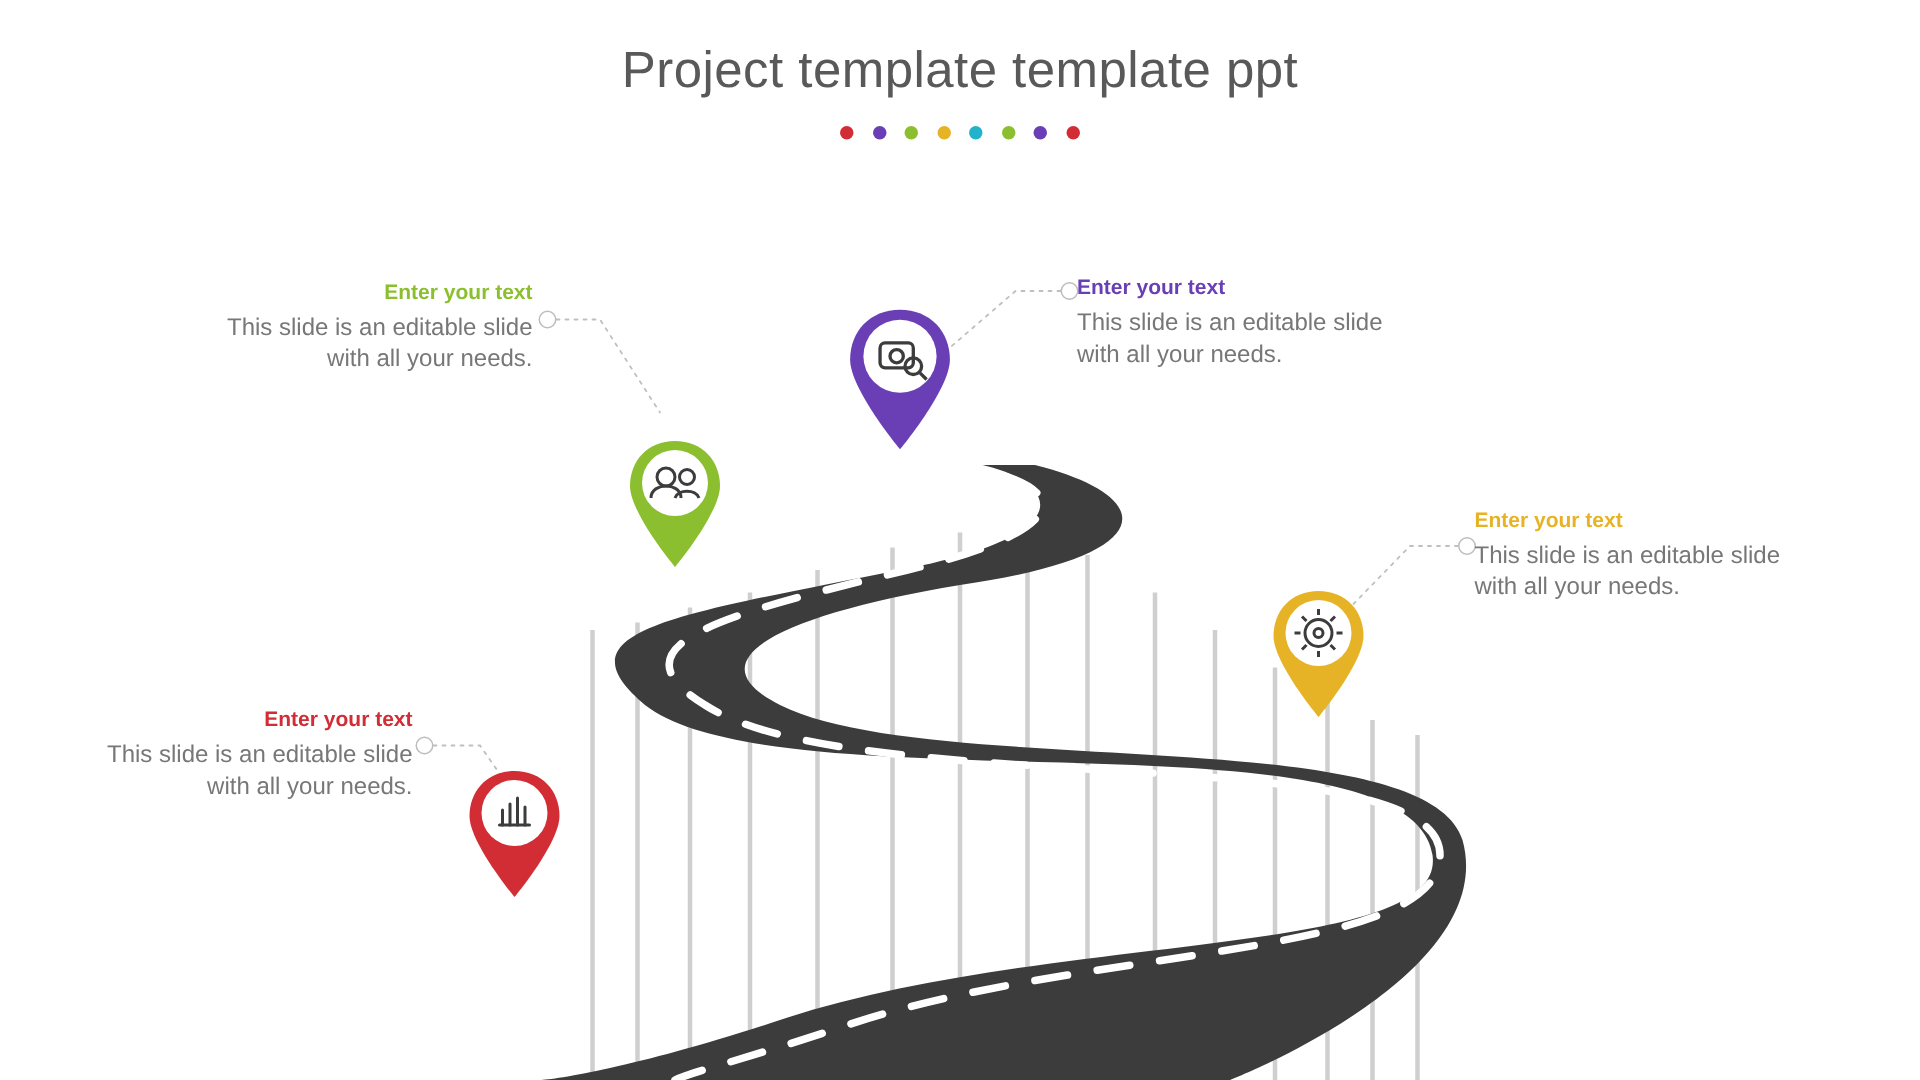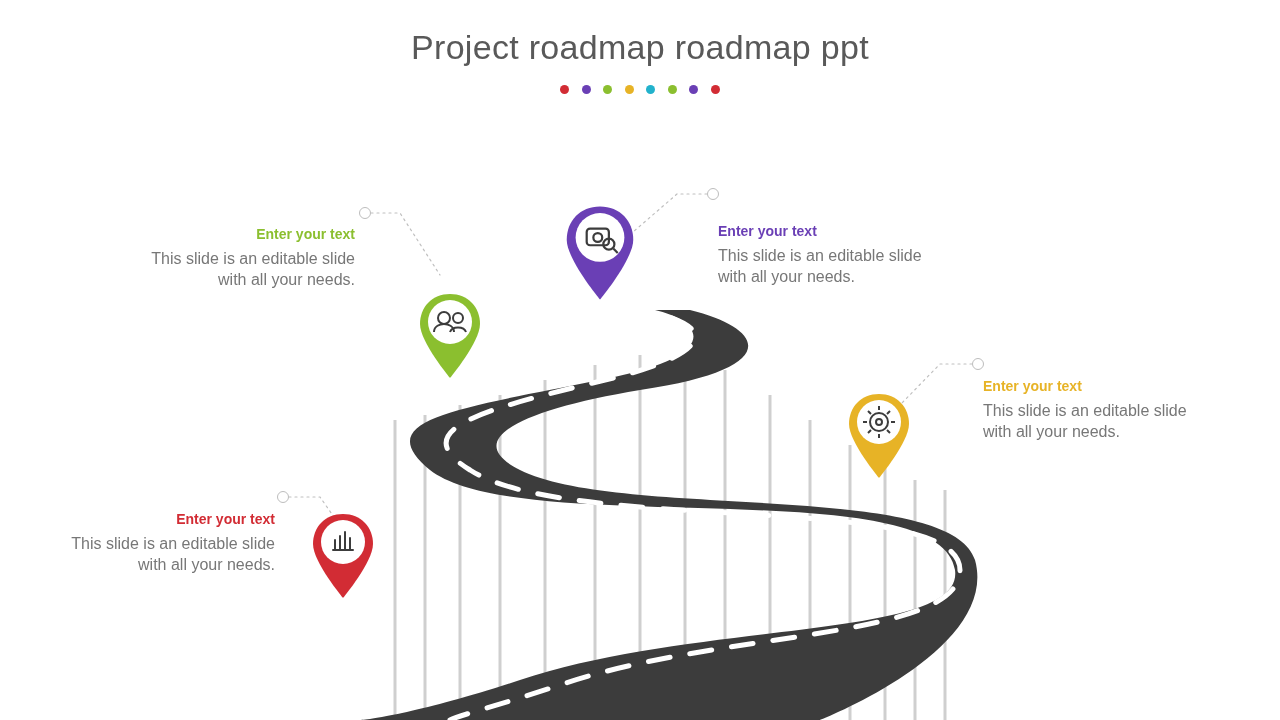--- a/index.html
+++ b/index.html
@@ -50,21 +50,20 @@
     top: 0;
     width: 1280px;
     height: 720px;
   }
 
   .callout {
     position: absolute;
     width: 220px;
     font-size: 14px;
     line-height: 1.35;
-    margin-top: 40px;
   }
   .callout.left  { text-align: right; }
   .callout.right { text-align: left;  }
   .callout .ct {
     font-weight: 700;
     margin-bottom: 4px;
   }
   .callout .cb {
     color: #777;
     font-size: 16px;
@@ -87,21 +86,21 @@
     width: 72px;
     height: 92px;
   }
 </style>
 </head>
 <body>
 
 <div class="stage">
 
   
-  <div class="title">Project roadmap roadmap ppt</div>
+  <div class="title">Project template template ppt</div>
 
   
   <div class="dot-row">
     <span class="dot" style="background: rgb(210, 44, 52);"></span>
     <span class="dot" style="background: rgb(106, 63, 181);"></span>
     <span class="dot" style="background: rgb(139, 191, 47);"></span>
     <span class="dot" style="background: rgb(231, 179, 38);"></span>
     <span class="dot" style="background: rgb(34, 178, 204);"></span>
     <span class="dot" style="background: rgb(139, 191, 47);"></span>
     <span class="dot" style="background: rgb(106, 63, 181);"></span>

